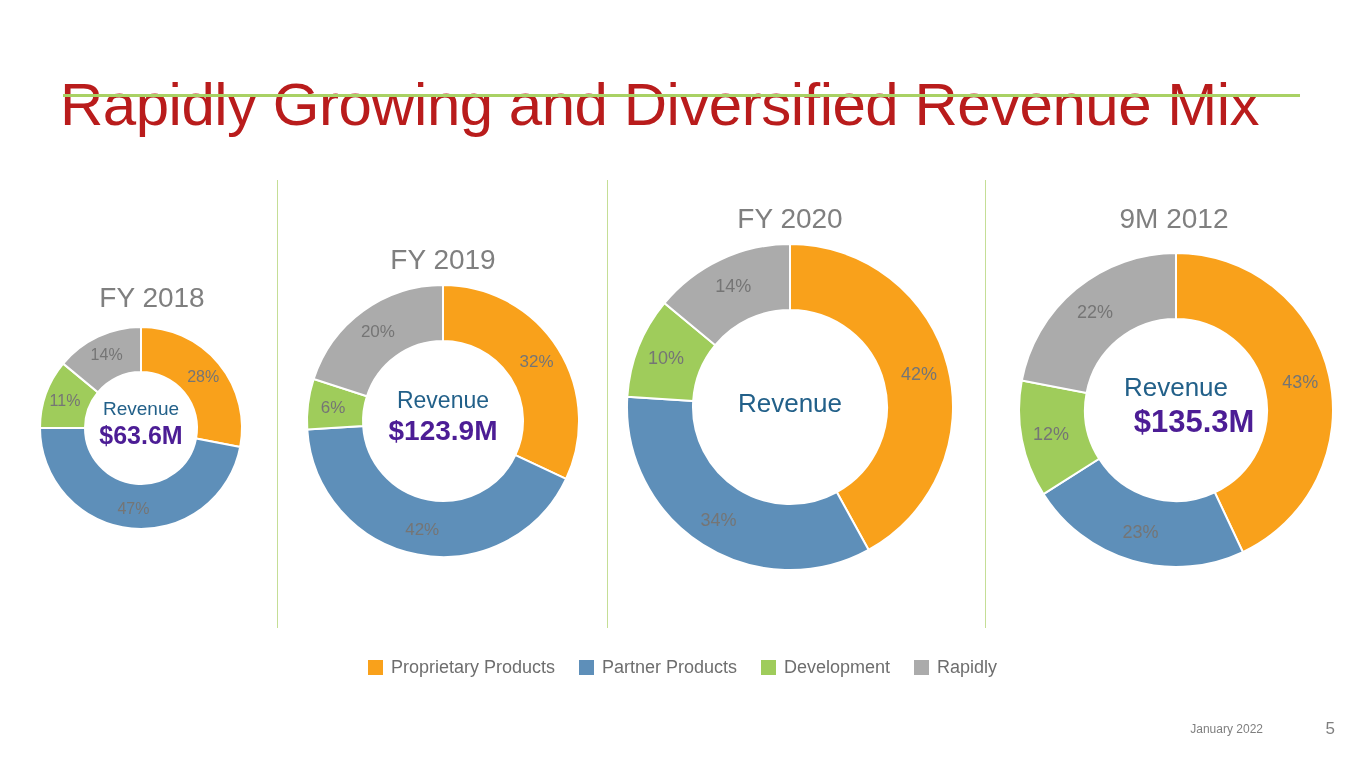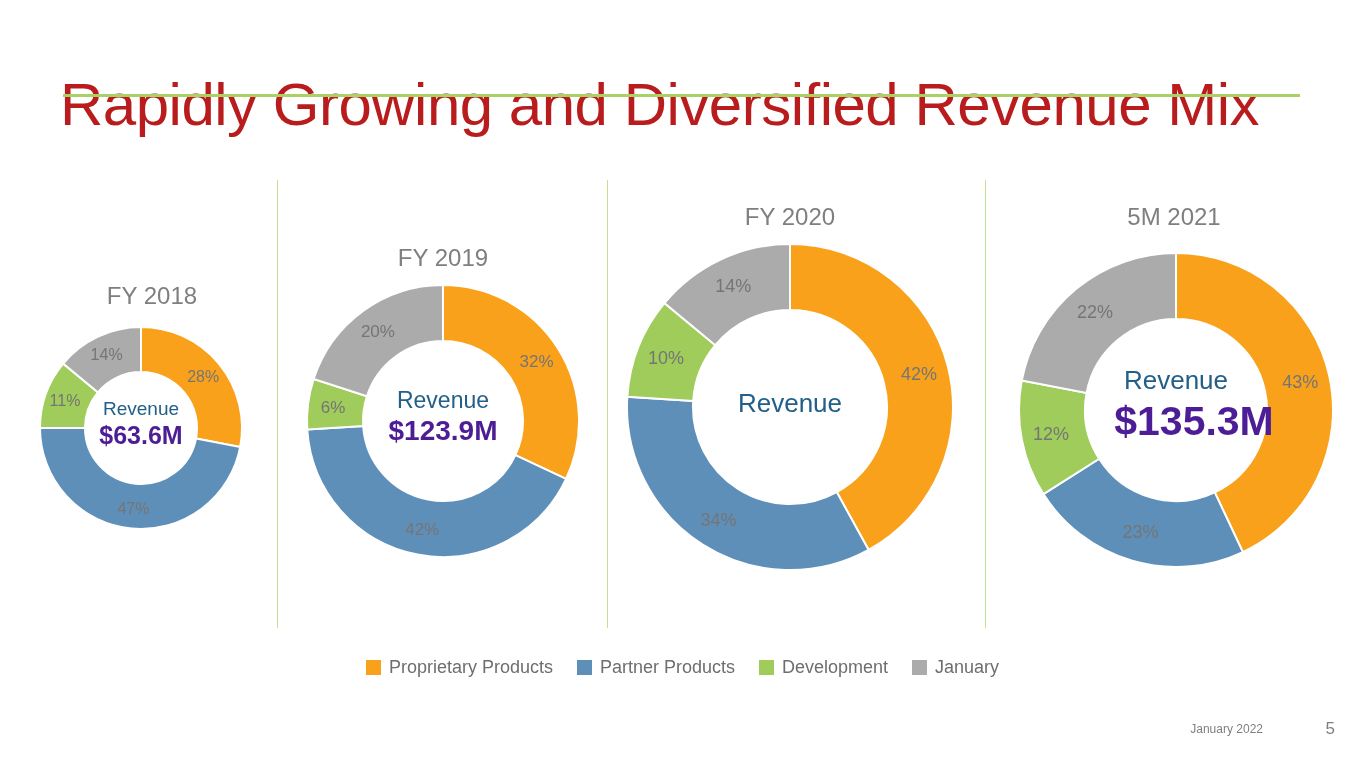--- a/index.html
+++ b/index.html
@@ -20,32 +20,32 @@
     position:absolute; right:62px; top:24px; display:flex; align-items:center;
   }
   .logo-text { display:flex; flex-direction:column; align-items:flex-end; margin-left:6px; }
   .logo-name { font-size:25px; color:#3B3B3B; letter-spacing:0.5px; line-height:1; }
   .logo-sub  { font-size:10px; color:#9A9A9A; line-height:1; margin-top:3px; }
   .divider {
     position:absolute; top:180px; height:448px; width:1px; background:#C5DE96;
   }
   .chart-title {
     position:absolute; transform:translateX(-50%);
-    font-size:24px; color:#7F7F7F; white-space:nowrap;
+    font-size:28px; color:#7F7F7F; white-space:nowrap;
   }
   .center-text {
     position:absolute; transform:translate(-50%,-50%);
     text-align:center; white-space:nowrap;
   }
   .center-text .cl { color:#226089; line-height:1.15; }
   .center-text .cv { color:#4c1d95; font-weight:700; line-height:1.25; }
   .c0 .cl{font-size:19px;} .c0 .cv{font-size:25px;}
   .c1 .cl{font-size:23px;} .c1 .cv{font-size:28px;text-align:right;}
   .c2 .cl{font-size:26px;} .c2 .cv{font-size:31px;}
-  .c3 .cl{font-size:26px;} .c3 .cv{font-size:41px;margin-left:36px;}
+  .c3 .cl{font-size:26px;} .c3 .cv{font-size:31px;margin-left:36px;}
   #chart-canvas { position:absolute; left:0; top:0; }
   .legend {
     position:absolute; left:0; top:657px; width:100%;
     display:flex; justify-content:center; align-items:center; gap:24px;
   }
   .legend-item { display:flex; align-items:center; gap:8px; }
   .swatch { width:15px; height:15px; display:inline-block; }
   .legend-label { font-size:18px; color:#6E6E6E; }
   .footer-date {
     position:absolute; right:102px; top:722px; font-size:12px; color:#7F7F7F;
@@ -107,21 +107,21 @@
         <path d="M 1043.44 494.12 A 157 157 0 0 1 1021.78 380.58 L 1086.61 392.95 A 91 91 0 0 0 1099.17 458.76 Z" fill="#9FCC5B" stroke="#ffffff" stroke-width="2"></path>
         <text x="1051.0" y="433.9" class="pct" font-size="18" text-anchor="middle" dominant-baseline="central">12%</text>
         <path d="M 1021.78 380.58 A 157 157 0 0 1 1176.00 253.00 L 1176.00 319.00 A 91 91 0 0 0 1086.61 392.95 Z" fill="#ABABAB" stroke="#ffffff" stroke-width="2"></path>
         <text x="1094.9" y="311.9" class="pct" font-size="18" text-anchor="middle" dominant-baseline="central">22%</text>
       </g>
     </svg>
 
   <div class="chart-title" style="left:152px; top:282px;">FY 2018</div>
   <div class="chart-title" style="left:443px; top:244px;">FY 2019</div>
   <div class="chart-title" style="left:790px; top:203px;">FY 2020</div>
-  <div class="chart-title" style="left:1174px; top:203px;">5M 2021</div>
+  <div class="chart-title" style="left:1174px; top:203px;">9M 2012</div>
 
   <div class="center-text c0" style="left:141px; top:425px;">
     <div class="cl">Revenue</div>
     <div class="cv">$63.6M</div>
   </div>
   <div class="center-text c1" style="left:443px; top:418px;">
     <div class="cl">Revenue</div>
     <div class="cv">$123.9M</div>
   </div>
   <div class="center-text c2" style="left:790px; top:404px;">
@@ -140,20 +140,20 @@
       <div class="legend-item">
         <span class="swatch" style="background: rgb(94, 143, 185);"></span>
         <span class="legend-label">Partner Products</span>
       </div>
       <div class="legend-item">
         <span class="swatch" style="background: rgb(159, 204, 91);"></span>
         <span class="legend-label">Development</span>
       </div>
       <div class="legend-item">
         <span class="swatch" style="background: rgb(171, 171, 171);"></span>
-        <span class="legend-label">January</span>
+        <span class="legend-label">Rapidly</span>
       </div>
     </div>
 
   <div class="footer-date">January 2022</div>
   <div class="page-number">5</div>
 
 </div>
 
 </body></html>

